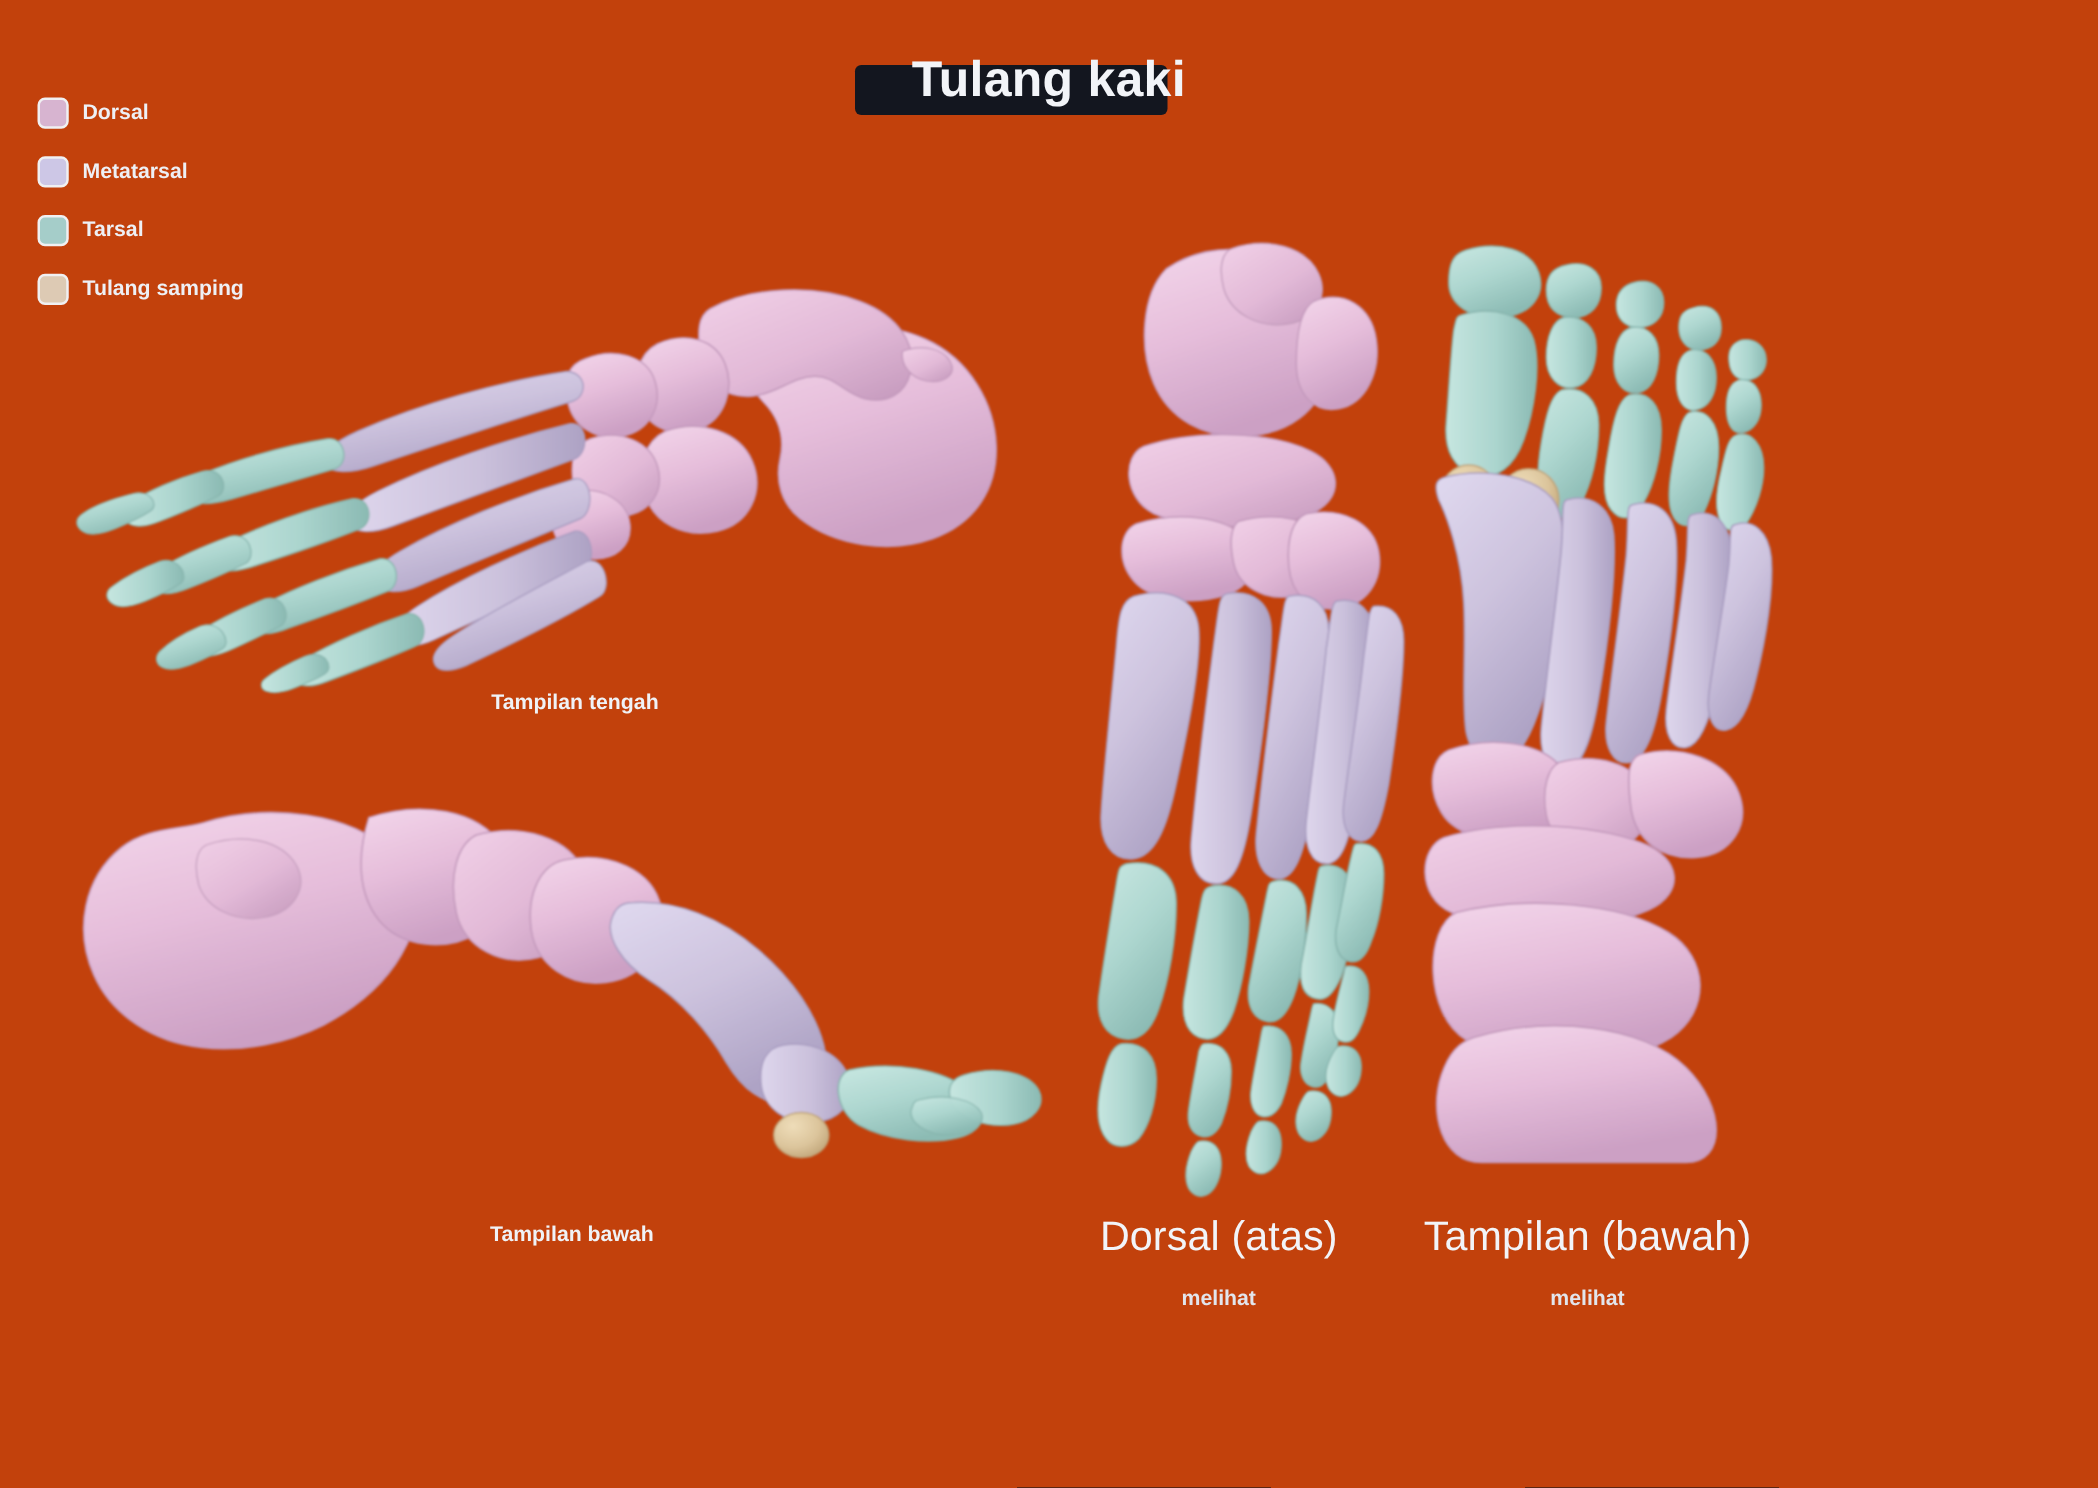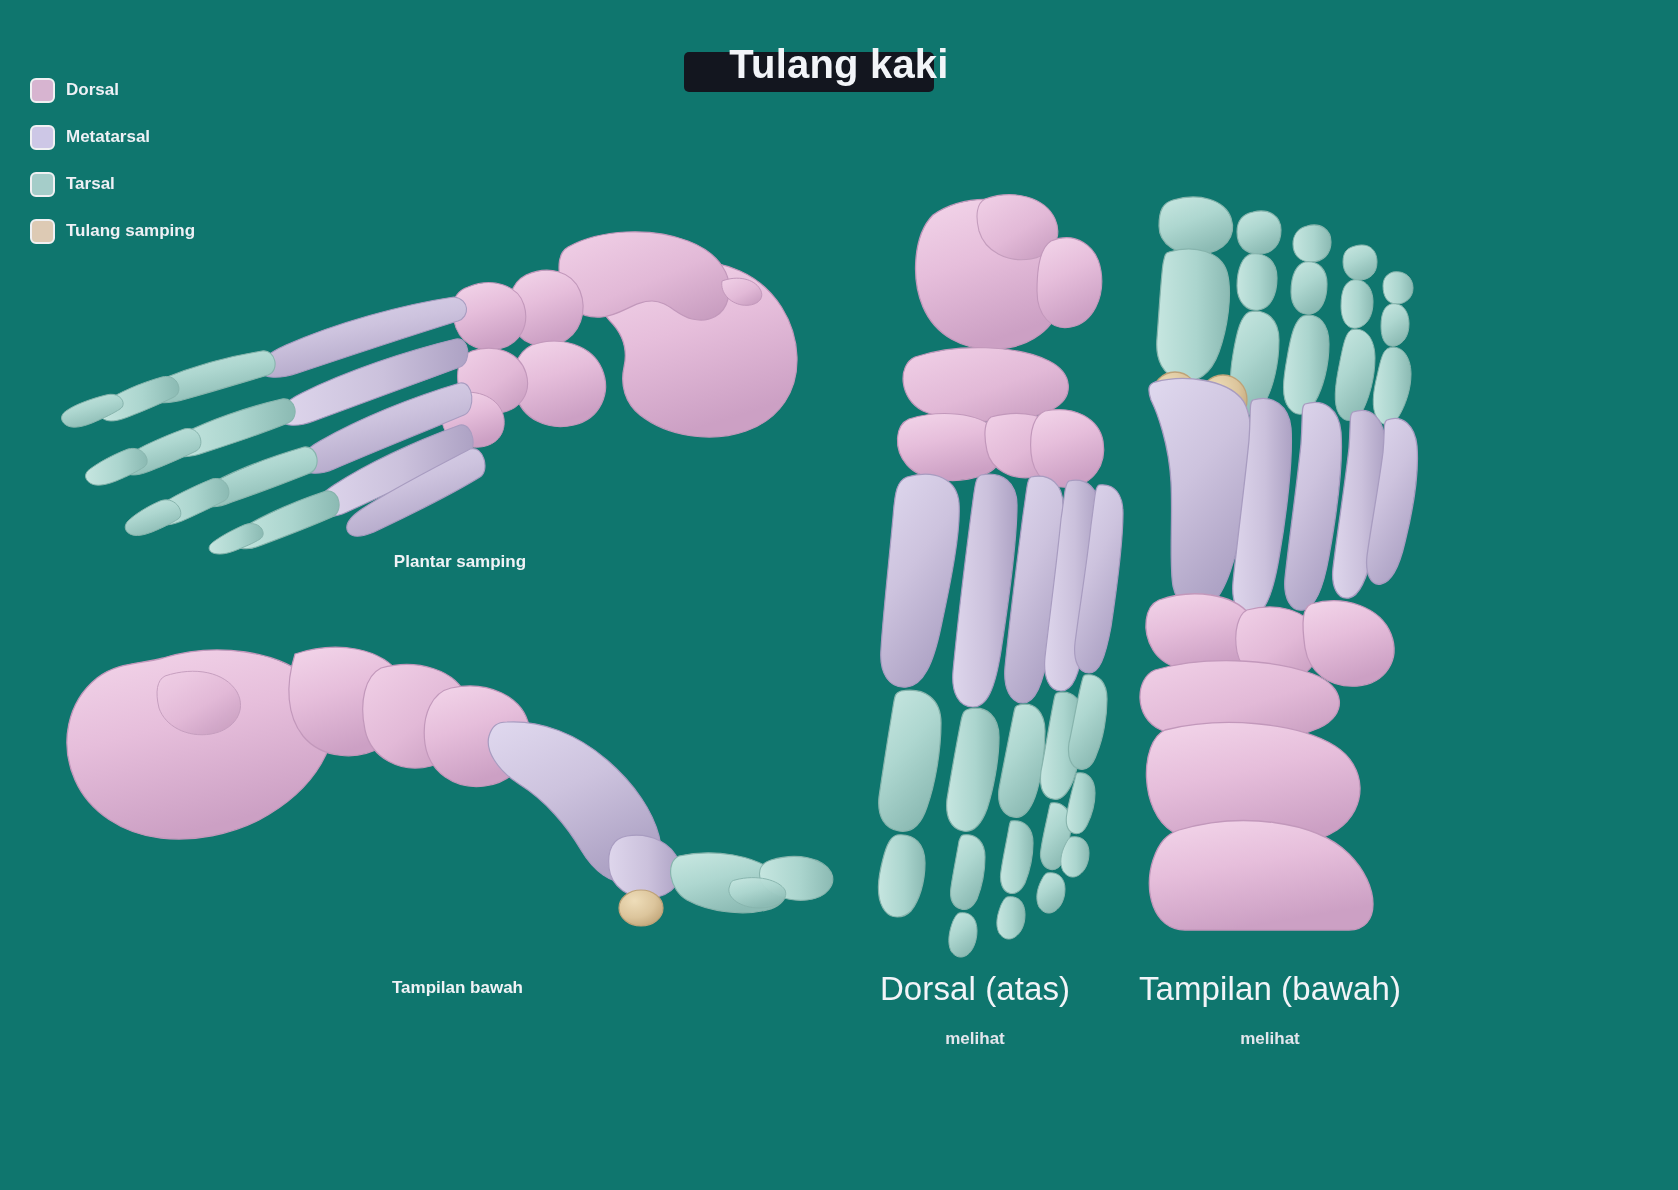--- a/index.html
+++ b/index.html
@@ -53,21 +53,21 @@
     margin-top: 21px;
   }
 
   
   .fig { position: absolute; }
   .fig svg { display: block; overflow: visible; }
 </style>
 </head>
 <body style="background: rgb(14, 16, 23);">
 
-<div id="stage" style="background: #0f766e;">
+<div id="stage" style="background: #c2410c;">
 
   <div class="title-ghost"></div>
   <div class="title">Tulang kaki</div>
 
   <div class="legend">
     <div class="legend-row">
       <span class="swatch" id="sw0" style="background: rgb(215, 180, 208);"></span>
       <span class="legend-label">Dorsal</span>
     </div>
     <div class="legend-row">
@@ -187,21 +187,21 @@
                  C32 224 42 222 52 218 C64 213 74 208 80 204 C88 199 80 186 66 190 Z" fill="url(#gP)" stroke="#87b4ad" stroke-width="1"></path>
         <path d="M88 244 C72 250 58 258 50 264 C44 268 44 274 50 278
                  C56 282 66 280 76 276 C88 271 98 266 104 262 C112 257 104 240 88 244 Z" fill="url(#gPv)" stroke="#87b4ad" stroke-width="1"></path>
         <path d="M120 296 C106 302 94 310 88 316 C84 320 84 326 90 329
                  C96 332 104 330 112 327 C122 323 132 318 138 314 C146 309 136 290 120 296 Z" fill="url(#gP)" stroke="#87b4ad" stroke-width="1"></path>
         <path d="M204 320 C190 326 178 333 172 338 C168 341 168 346 173 348
                  C179 350 186 349 194 346 C204 342 214 338 220 334 C228 329 220 314 204 320 Z" fill="url(#gPv)" stroke="#87b4ad" stroke-width="1"></path>
       </g>
     </svg>
   </div>
-  <div class="cap cap-sm" style="left:380px; top:552px; width:160px;">Plantar samping</div>
+  <div class="cap cap-sm" style="left:380px; top:552px; width:160px;">Tampilan tengah</div>
 
   <div class="fig" style="left:45px; top:630px;">
     <svg width="790" height="300" viewBox="0 0 790 300">
       <g filter="url(#soft)">
 
         <path d="M118 28 C170 12 236 20 268 52 C292 76 292 108 276 134
                  C262 158 240 176 214 190 C186 204 150 212 116 208
                  C78 204 44 182 30 150 C14 114 22 72 52 48 C72 32 96 34 118 28 Z" fill="url(#gT)" stroke="#c298bb" stroke-width="1.3"></path>
 
         <path d="M120 46 C150 36 180 42 192 62 C202 80 190 100 166 104

